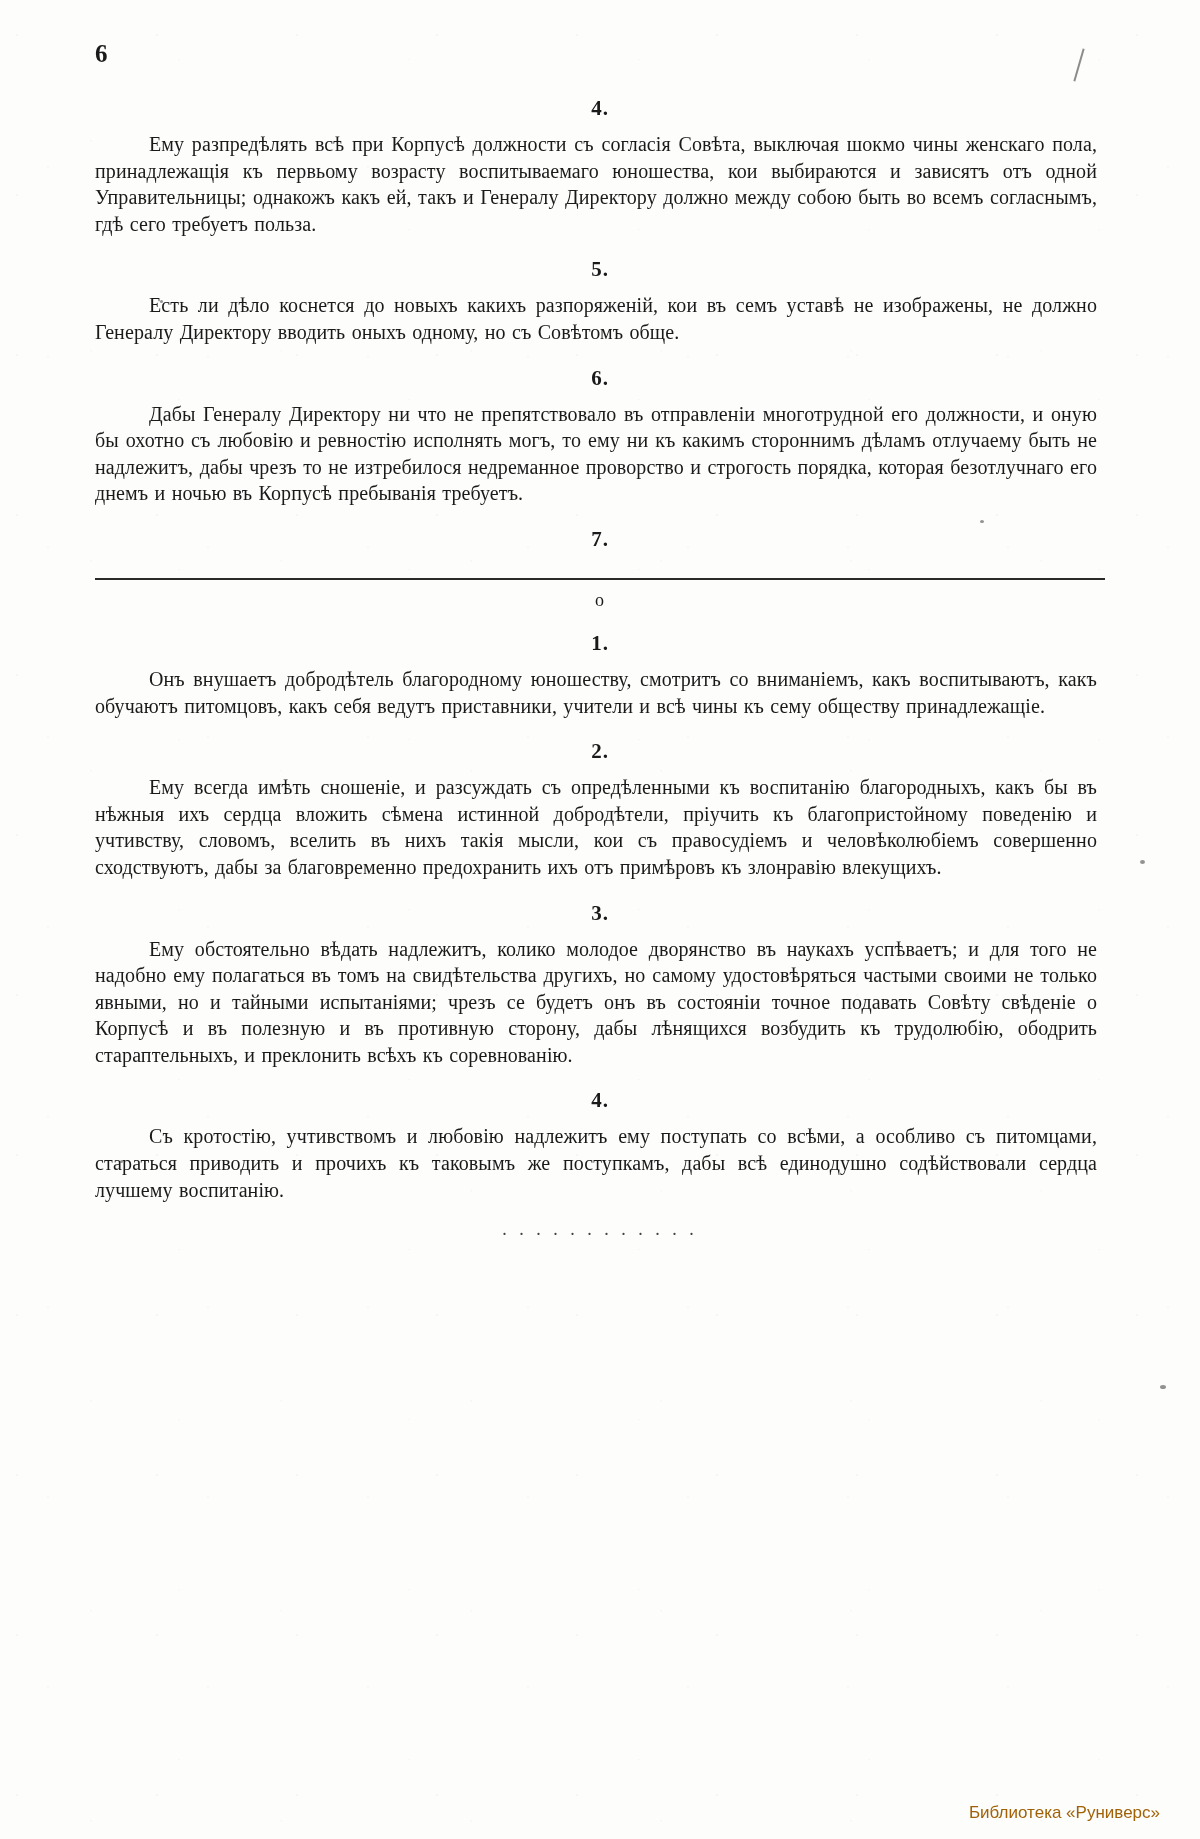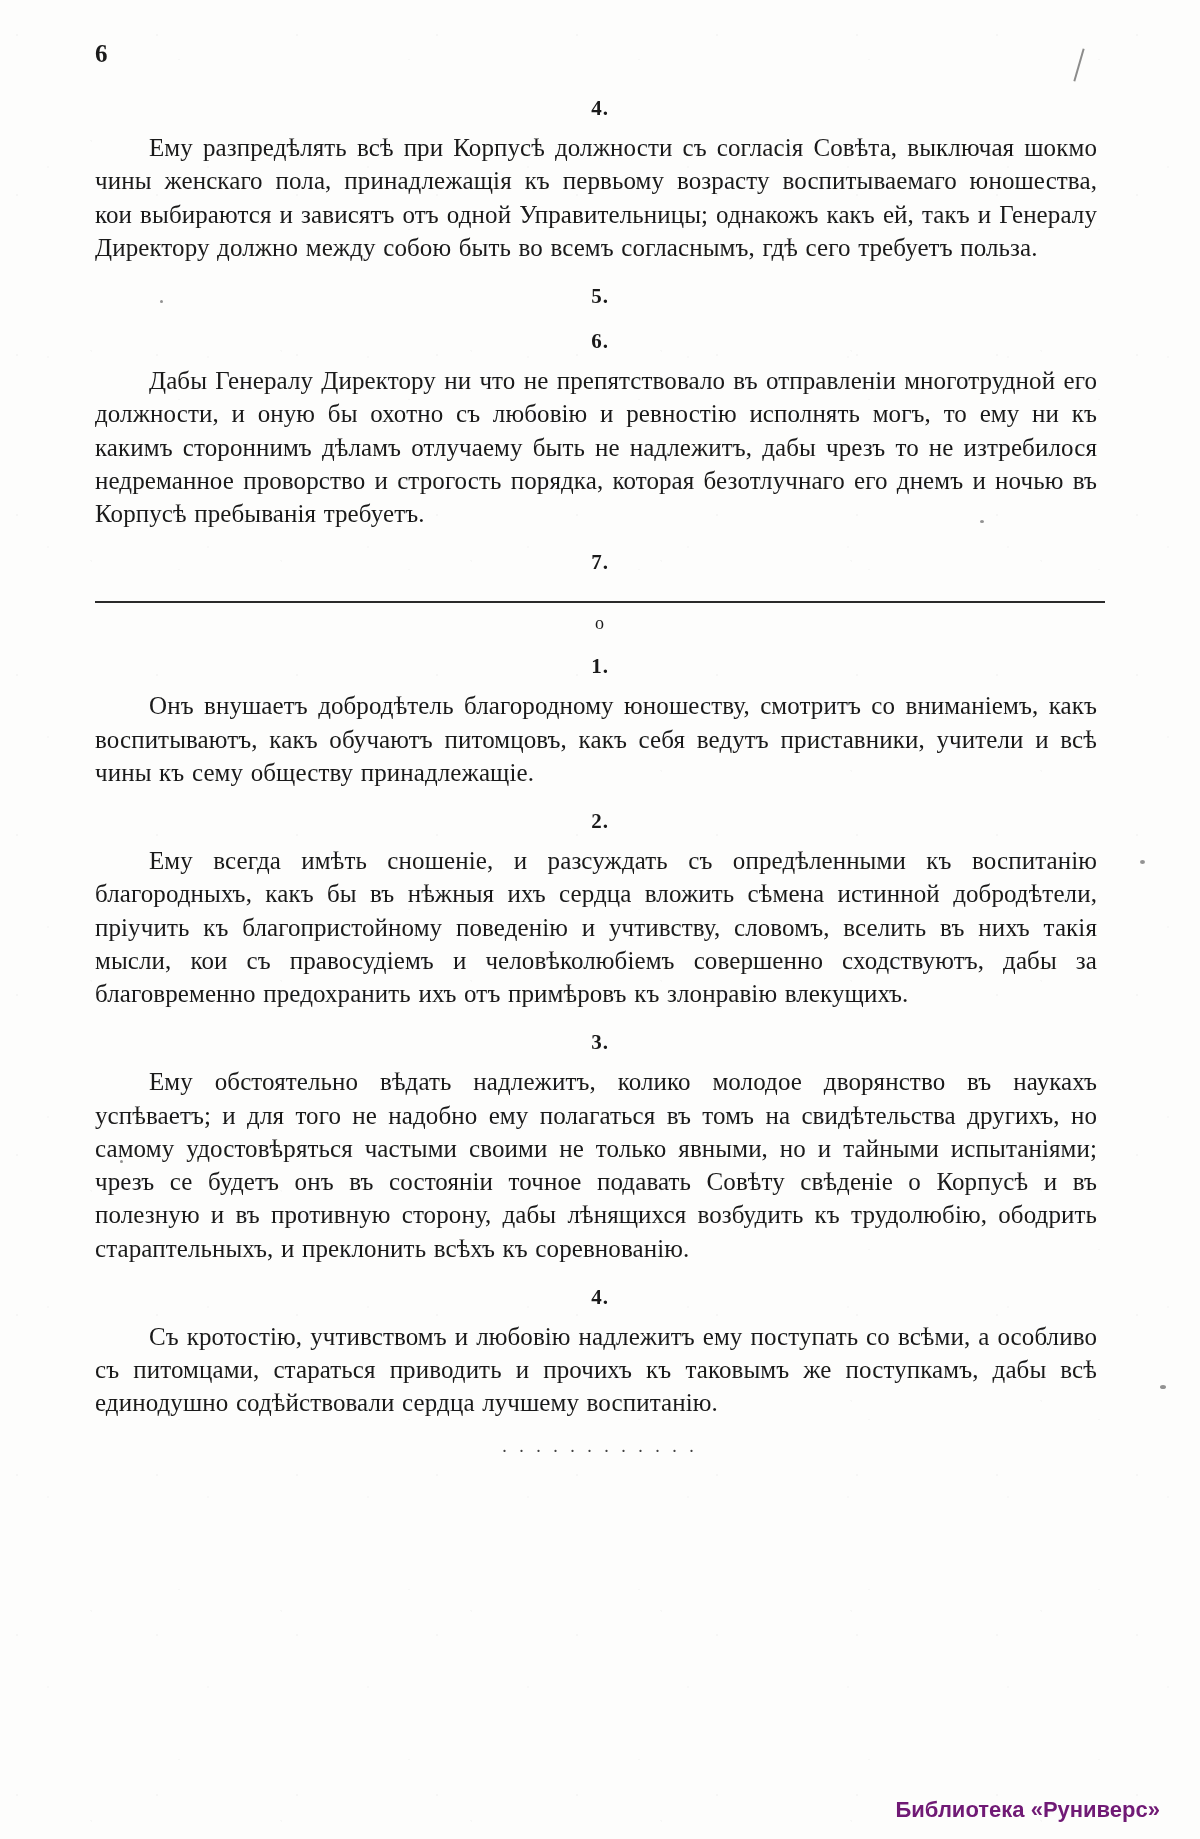--- a/index.html
+++ b/index.html
@@ -58,21 +58,21 @@
     opacity: .75;
   }
   .secnum {
     text-align: center;
     font-size: 21px;
     font-weight: bold;
     letter-spacing: 1px;
     margin: 20px 0 10px 0;
   }
   .para {
-    font-size: 25px;
+    font-size: 20px;
     line-height: 1.33;
     text-align: justify;
     text-indent: 54px;
     margin: 0 8px 4px 0;
     letter-spacing: 0.1px;
     word-spacing: 1.2px;
   }
   .para.first { margin-top: 2px; }
   .rule {
     margin: 26px 0 10px 0;
@@ -98,23 +98,22 @@
     text-align: center;
     font-size: 18px;
     letter-spacing: 4px;
     color: #444;
   }
   .footer {
     position: absolute;
     right: 40px;
     bottom: 16px;
     font-family: "Liberation Sans", sans-serif;
-    font-size: 22px;
-    color: #701a75;
-    font-weight: bold;
+    font-size: 17px;
+    color: #a16207;
   }
   .speck {
     position: absolute;
     background: #3a3a3a;
     opacity: .55;
     border-radius: 50%;
   }
 </style>
 </head>
 <body>
@@ -131,20 +130,21 @@
   <div class="mark-slash"></div>
 
   <div class="content">
 
     <div class="folio">6</div>
 
     <div class="secnum">4.</div>
     <p class="para first">Ему разпредѣлять всѣ при Корпусѣ должности съ согласія Совѣта, выключая шокмо чины женскаго пола, принадлежащія къ первьому возрасту воспитываемаго юношества, кои выбираются и зависятъ отъ одной Управительницы; однакожъ какъ ей, такъ и Генералу Директору должно между собою быть во всемъ согласнымъ, гдѣ сего требуетъ польза.</p>
 
     <div class="secnum">5.</div>
+    <p class="para">Есть ли дѣло коснется до новыхъ какихъ разпоряженій, кои въ семъ уставѣ не изображены, не должно Генералу Директору вводить оныхъ одному, но съ Совѣтомъ обще.</p>
 
     <div class="secnum">6.</div>
     <p class="para">Дабы Генералу Директору ни что не препятствовало въ отправленіи многотрудной его должности, и оную бы охотно съ любовію и ревностію исполнять могъ, то ему ни къ какимъ стороннимъ дѣламъ отлучаему быть не надлежитъ, дабы чрезъ то не изтребилося недреманное проворство и строгость порядка, которая безотлучнаго его днемъ и ночью въ Корпусѣ пребыванія требуетъ.</p>
 
     <div class="secnum">7.</div>
 
     <hr class="rule">
 
     <div class="head-o">о</div>
 

